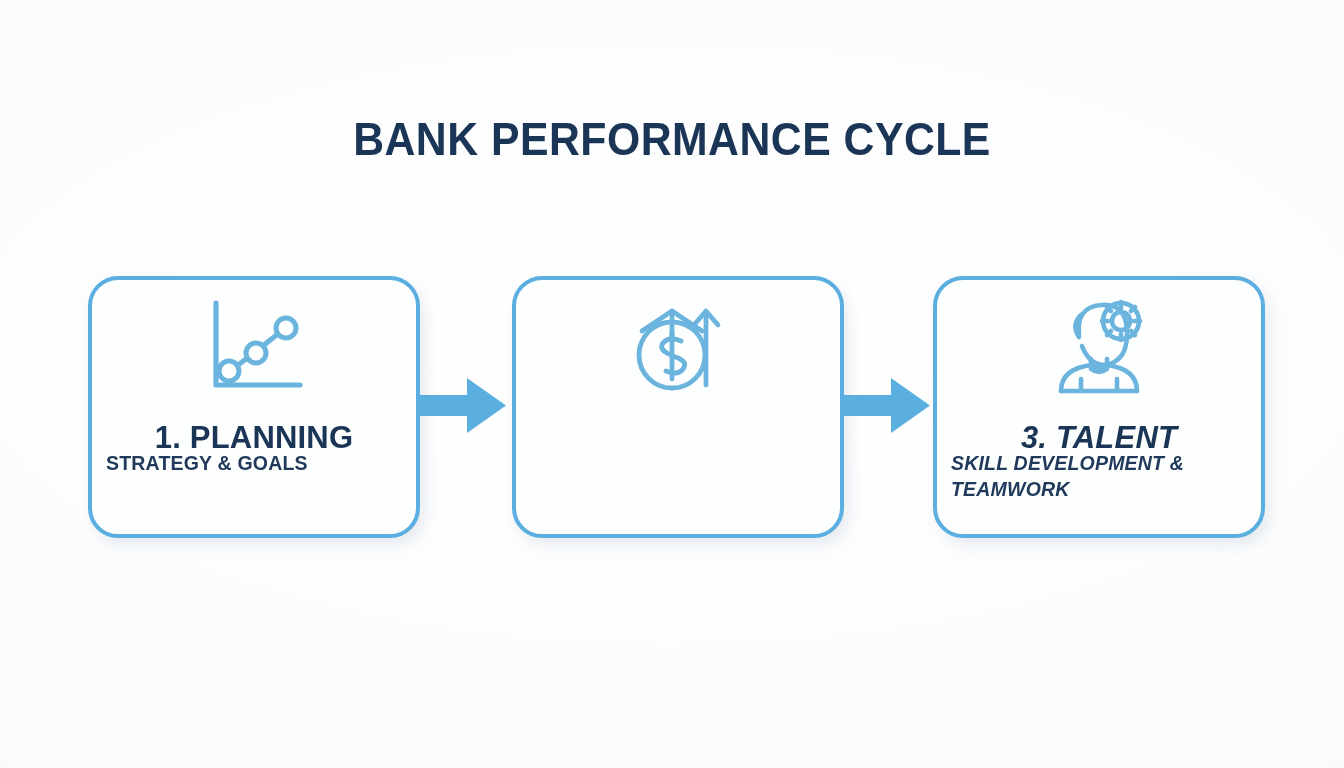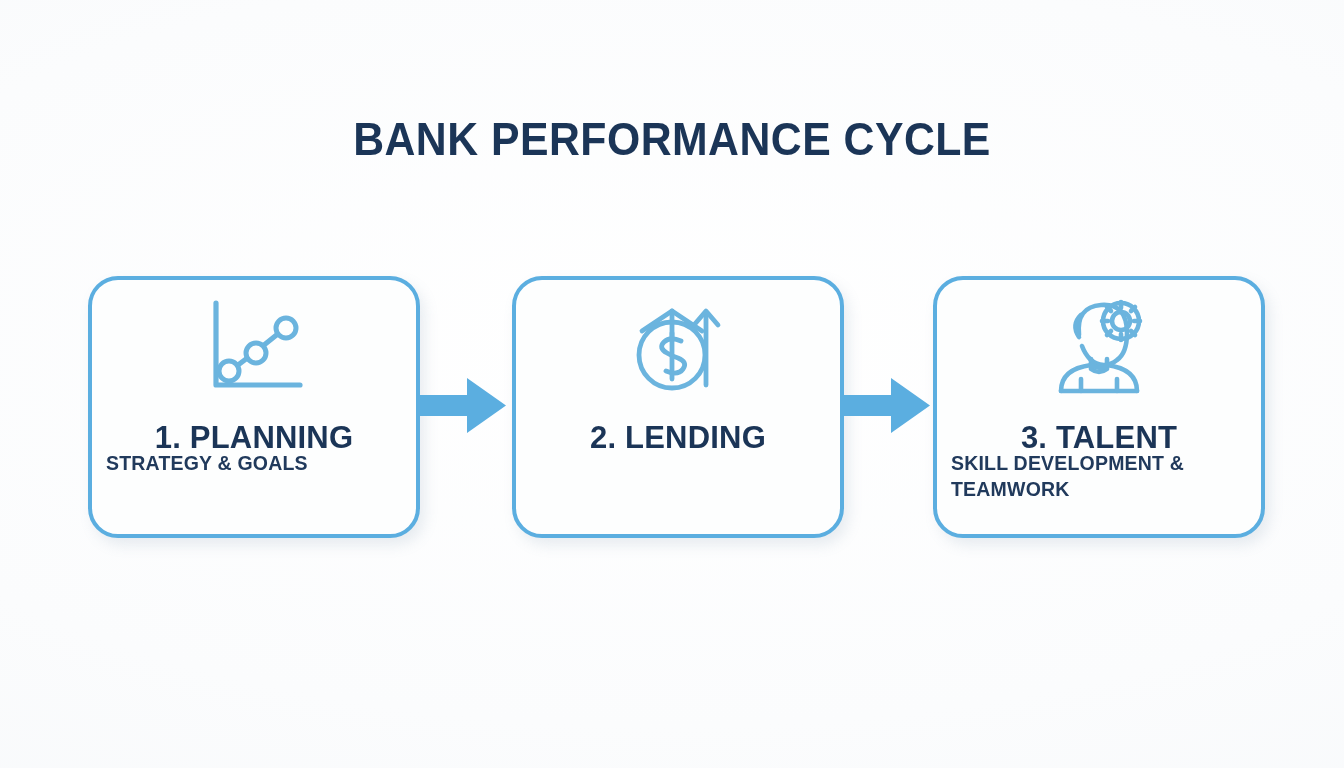--- a/index.html
+++ b/index.html
@@ -44,21 +44,21 @@
     top:276px;
     width:332px;
     height:262px;
     background:#fdfefe;
     border:4px solid #5baee0;
     border-radius:30px;
     box-shadow:5px 7px 14px rgba(120,140,165,0.16);
   }
   .card.c1 { left:88px;  }
   .card.c2 { left:512px; }
-  .card.c3 { left:933px; }
+  .card.c3 { left:933px;font-style:italic; }
 
   .card-icon {
     position:absolute;
     left:0; right:0;
     top:14px;
     height:104px;
     display:flex;
     align-items:center;
     justify-content:center;
   }
@@ -134,21 +134,20 @@
           <circle cx="44" cy="58" r="33"></circle>
           <path d="M53 44 q-11 -5 -17 1 q-6 6 3 11 q5 3 11 5 q10 4 5 11 q-5 7 -17 2"></path>
           <path d="M44 36 L44 82"></path>
           <path d="M14 34 L44 14 L74 34"></path>
           <path d="M44 14 L44 42"></path>
           <path d="M78 88 L78 16"></path>
           <path d="M66 28 L78 14 L90 28"></path>
         </g>
       </svg>
     </div>
-    <div class="card-heading">2. LENDING</div>
   </div>
 
   <div class="card c3">
     <div class="card-icon">
       <svg width="104" height="98" viewBox="0 0 104 98">
         <g fill="none" stroke="#6bb4de" stroke-width="4.6" stroke-linecap="round" stroke-linejoin="round">
 
           <path d="M32 38 q-3 -28 22 -30 q26 -2 26 28 q0 20 -10 27 q-6 5 -13 5 q-8 0 -14 -6 q-5 -5 -8 -13"></path>
           <path d="M34 18 q-10 10 -2 22"></path>
 

